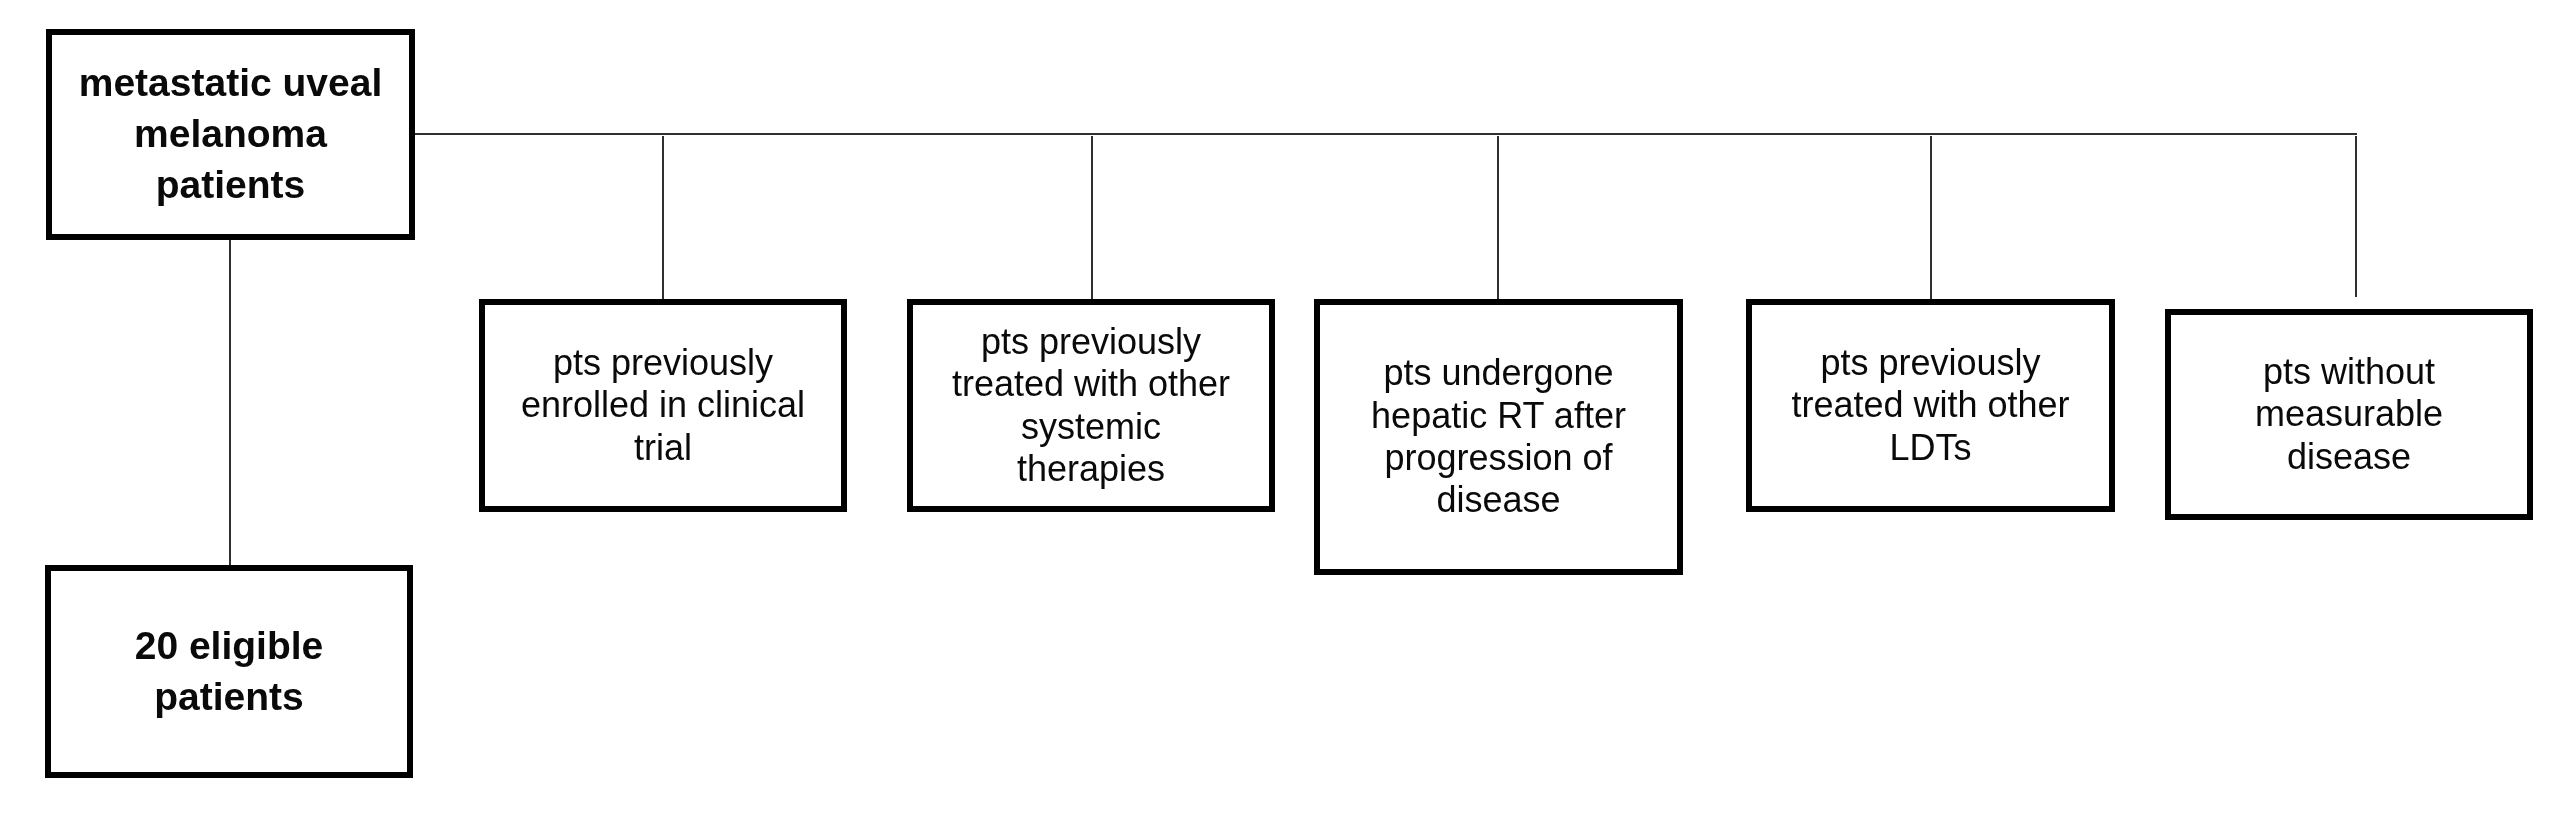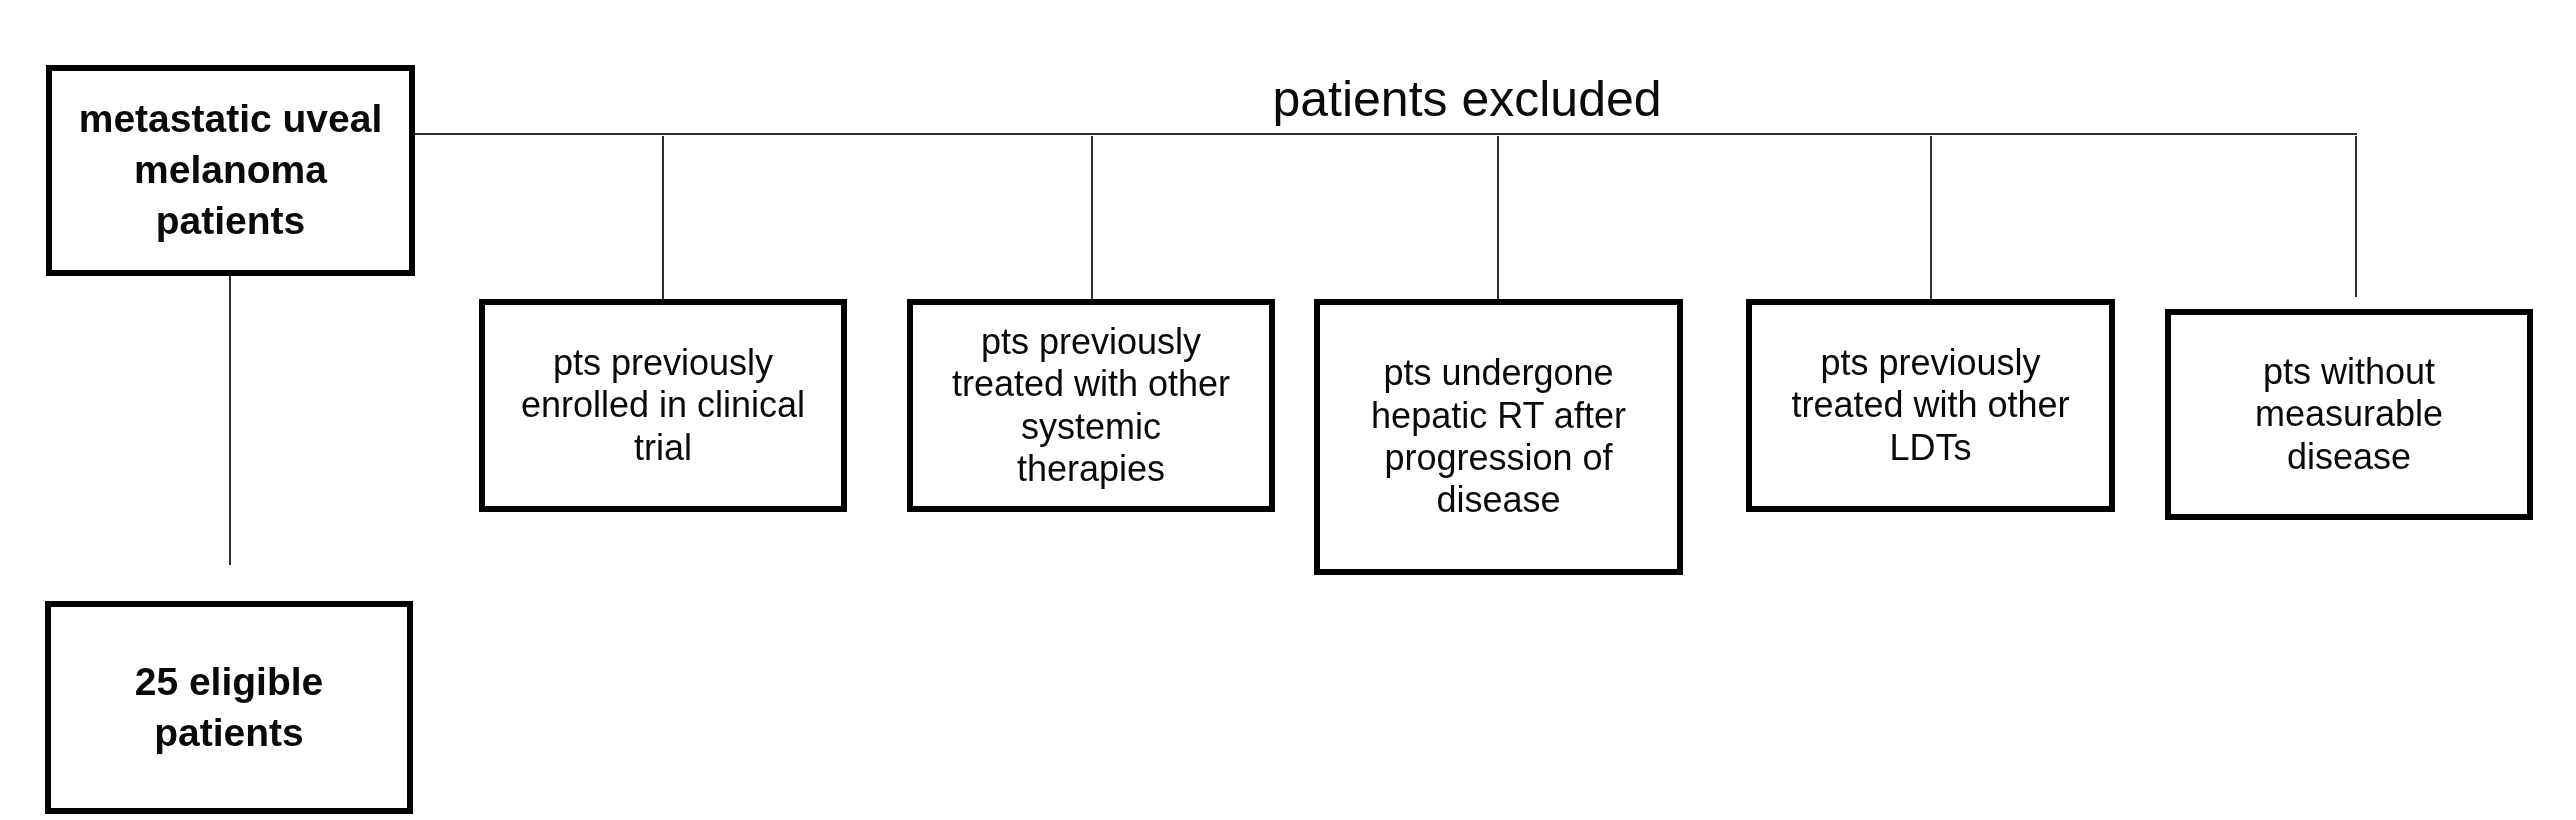--- a/index.html
+++ b/index.html
@@ -26,21 +26,20 @@
     display: flex;
     align-items: center;
     justify-content: center;
     text-align: center;
     white-space: pre-line;
   }
   .node.bold {
     font-weight: bold;
     font-size: 39px;
     line-height: 1.3;
-    margin-top: 36px;
   }
   .node.regular {
     font-weight: normal;
     font-size: 36px;
     line-height: 1.18;
   }
   .root-box      { left: 46px;   top: 29px;  width: 369px; height: 211px; }
   .result-box    { left: 45px;   top: 565px; width: 368px; height: 213px; }
   .excl-0        { left: 479px;  top: 299px; width: 368px; height: 213px; }
   .excl-1        { left: 907px; top: 299px; width: 368px; height: 213px; }
@@ -76,21 +75,20 @@
 <div class="canvas">
 
   <div class="line rail"></div>
   <div class="line drop drop-0"></div>
   <div class="line drop drop-1"></div>
   <div class="line drop drop-2"></div>
   <div class="line drop drop-3"></div>
   <div class="line drop drop-4"></div>
   <div class="line root-result"></div>
 
-  <div class="rail-label">patients excluded</div>
 
   <div class="node bold root-box">metastatic uveal
 melanoma
 patients</div>
 
   <div class="node regular excl-0">pts previously
 enrolled in clinical
 trial</div>
 
   <div class="node regular excl-1">pts previously
@@ -104,17 +102,17 @@
 disease</div>
 
   <div class="node regular excl-3">pts previously
 treated with other
 LDTs</div>
 
   <div class="node regular excl-4">pts without
 measurable
 disease</div>
 
-  <div class="node bold result-box">25 eligible
+  <div class="node bold result-box">20 eligible
 patients</div>
 
 </div>
 
 
 </body></html>

